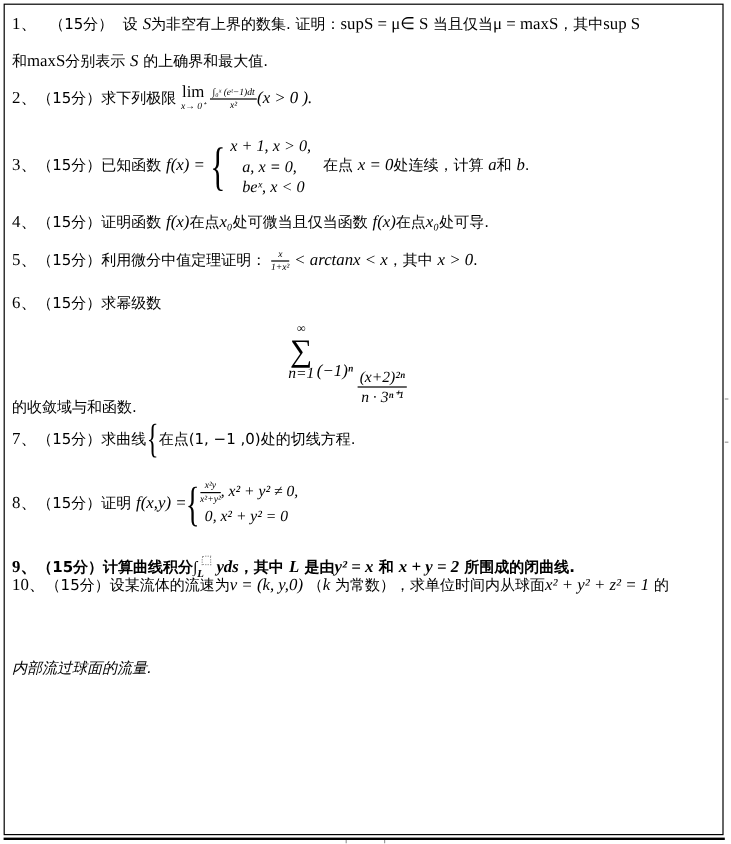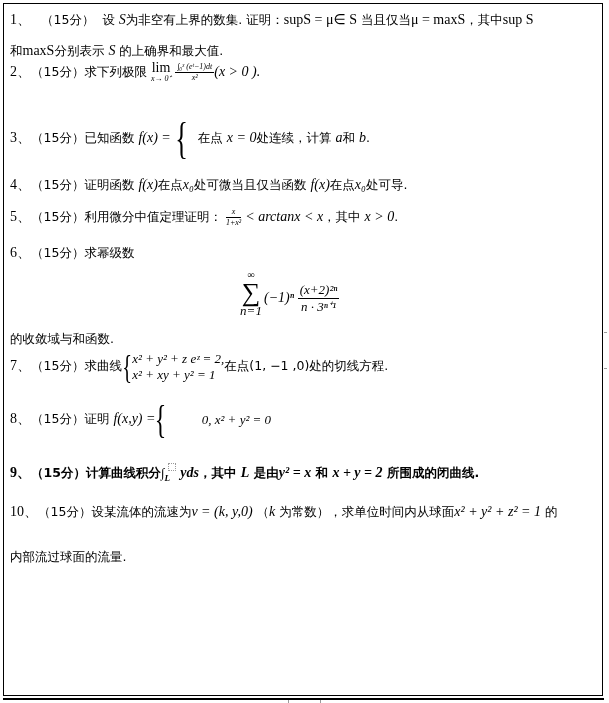--- a/index.html
+++ b/index.html
@@ -23,21 +23,21 @@
     .brace { display: inline-block; vertical-align: middle; font-family: "Liberation Serif", serif; font-weight: normal; }
     .cases { display: inline-block; vertical-align: middle; font-family: "Liberation Serif", serif; font-style: italic; font-size: 13.5px; line-height: 17px; }
     .cases span.row { display: block; }
     .sum { position: absolute; left: 240px; top: 270px; font-family: "Liberation Serif", serif; }
     .sigma { position: absolute; left: 0; top: 0; width: 22px; text-align: center; }
     .sigma .sup { display:block; font-size: 10px; font-style: italic; line-height: 10px; }
     .sigma .sym { display:block; font-size: 26px; line-height: 26px; }
     .sigma .sub { display:block; font-size: 13px; font-style: italic; line-height: 10px; }
     .sum-body { position: absolute; left: 24px; top: 12px; white-space: nowrap; font-size: 14px; font-style: italic; }
     .sum-frac { display: inline-block; vertical-align: middle; text-align: center; font-size: 13px; }
-    .sum-frac .n { display:block; border-bottom: 1px solid #000; line-height: 16px; padding: 0 2px; }
+    .sum-frac .n { display:block; border-bottom: 1px solid #000; line-height: 16px; padding: 0 2px; margin-top: 24px; }
     .sum-frac .d { display:block; line-height: 16px; }
     .integral { font-family: "Liberation Serif", serif; font-style: italic; font-size: 13px; position: relative; display:inline-block; }
     .dotbox { display:inline-block; width:6px; height:6px; border:1px dotted #999; vertical-align: top; margin-left: -2px; }
   </style>
 </head>
 <body>
 
 <div class="frame"></div>
 <div class="frame-bottom"></div>
 <div class="tick" style="left:288px;top:700px;width:1px;height:3px;"></div>
@@ -51,36 +51,41 @@
   <span style="margin-left:4px;">设</span>
   <span class="m">S</span><span>为非空有上界的数集. 证明：</span><span class="mr">supS = μ∈ S</span>
   <span>当且仅当</span><span class="mr">μ = maxS</span><span>，其中</span><span class="mr">sup S</span>
 </div>
 <div class="line" style="top:43px;">
   <span>和</span><span class="mr">maxS</span><span>分别表示</span>
   <span class="m">S</span>
   <span>的上确界和最大值.</span>
 </div>
 
-<div class="line" style="top:58px;line-height:28px;">
+<div class="line" style="top:68px;line-height:28px;">
   <span class="num">2、</span><span>（15分）</span><span>求下列极限</span>
   <span class="lim">
     <span class="top">lim</span>
     <span class="bot">x→ 0⁺</span>
   </span>
   <span class="frac">
     <span class="n">∫₀ˣ (eᵗ−1)dt</span>
     <span class="d">x²</span>
   </span><span class="m">(x &gt; 0 ).</span>
 </div>
 
 <div class="line" style="top:112px;line-height:52px;">
   <span class="num">3、</span><span>（15分）</span><span>已知函数</span>
   <span class="m">f(x) =</span>
   <span class="brace" style="font-size:44px;line-height:44px;transform:scaleX(0.6);margin:0 -4px;">{</span>
+  <span class="cases">
+    <span class="row">x + 1,  x &gt; 0,</span>
+    <span class="row" style="padding-left:10px;">a,  x = 0,</span>
+    <span class="row" style="padding-left:10px;">beˣ,  x &lt; 0</span>
+  </span>
   <span style="margin-left:6px;">在点</span>
   <span class="m">x = 0</span><span>处连续，计算</span>
   <span class="m">a</span><span>和</span>
   <span class="m">b</span><span>.</span>
 </div>
 
 <div class="line" style="top:177px;">
   <span class="num">4、</span><span>（15分）</span><span>证明函数</span>
   <span class="m">f(x)</span><span>在点</span><span class="m">x₀</span><span>处可微当且仅当函数</span>
   <span class="m">f(x)</span><span>在点</span><span class="m">x₀</span><span>处可导.</span>
@@ -109,42 +114,40 @@
     <span>(−1)ⁿ</span>
     <span class="sum-frac">
       <span class="n">(x+2)²ⁿ</span>
       <span class="d">n · 3ⁿ⁺¹</span>
     </span>
   </div>
 </div>
 <div class="line" style="top:331px;">的收敛域与和函数.</div>
 
 <div class="line" style="top:346px;line-height:40px;">
-  <span class="num">7、</span><span>（15分）</span><span>求曲线</span><span class="brace" style="font-size:34px;line-height:34px;transform:scaleX(0.6);margin:0 -3px;">{</span><span class="cases" style="font-size:13px;line-height:16px;">
-    <span class="row">x² + y² + z eᶻ = 2,</span>
-    <span class="row">x² + xy + y² = 1</span>
-  </span><span>在点(1, −1 ,0)处的切线方程.</span>
+  <span class="num">7、</span><span>（15分）</span><span>求曲线</span><span class="brace" style="font-size:34px;line-height:34px;transform:scaleX(0.6);margin:0 -3px;">{</span><span>在点(1, −1 ,0)处的切线方程.</span>
 </div>
 
 <div class="line" style="top:396px;line-height:46px;">
   <span class="num">8、</span><span>（15分）</span><span>证明</span>
   <span class="m">f(x,y) =</span><span class="brace" style="font-size:40px;line-height:40px;transform:scaleX(0.6);margin:0 -4px;">{</span><span class="cases" style="font-size:13px;line-height:18px;">
-    <span class="row" style="padding-left:4px;margin-left:31px;">0,  x² + y² = 0</span>
+    <span class="row"><span class="frac"><span class="n">x²y</span><span class="d">x²+y²</span></span><span>,  x² + y² ≠ 0,</span></span>
+    <span class="row" style="padding-left:4px;">0,  x² + y² = 0</span>
   </span>
 </div>
 
 <div class="line" style="top:463px;line-height:20px;font-weight:bold;">
   <span class="num">9、</span><span>（15分）</span><span>计算曲线积分</span><span class="integral"><span>∫</span><sub>L</sub><span class="dotbox"></span></span>
   <span class="m">yds</span><span>，其中</span>
   <span class="m">L</span>
   <span>是由</span><span class="m">y² = x</span>
   <span>和</span>
   <span class="m">x + y = 2</span>
   <span>所围成的闭曲线.</span>
 </div>
 
-<div class="line" style="top:504px;text-align:center;">
+<div class="line" style="top:480px;text-align:center;">
   <span class="num">10、</span><span>（15分）</span><span>设某流体的流速为</span><span class="m">v = (k, y,0)</span>
   <span>（</span><span class="m">k</span>
   <span>为常数），求单位时间内从球面</span><span class="m">x² + y² + z² = 1</span>
   <span>的</span>
 </div>
-<div class="line" style="top:549px;">内部流过球面的流量.</div>
+<div class="line" style="top:549px;font-style:italic;">内部流过球面的流量.</div>
 
 </body></html>

